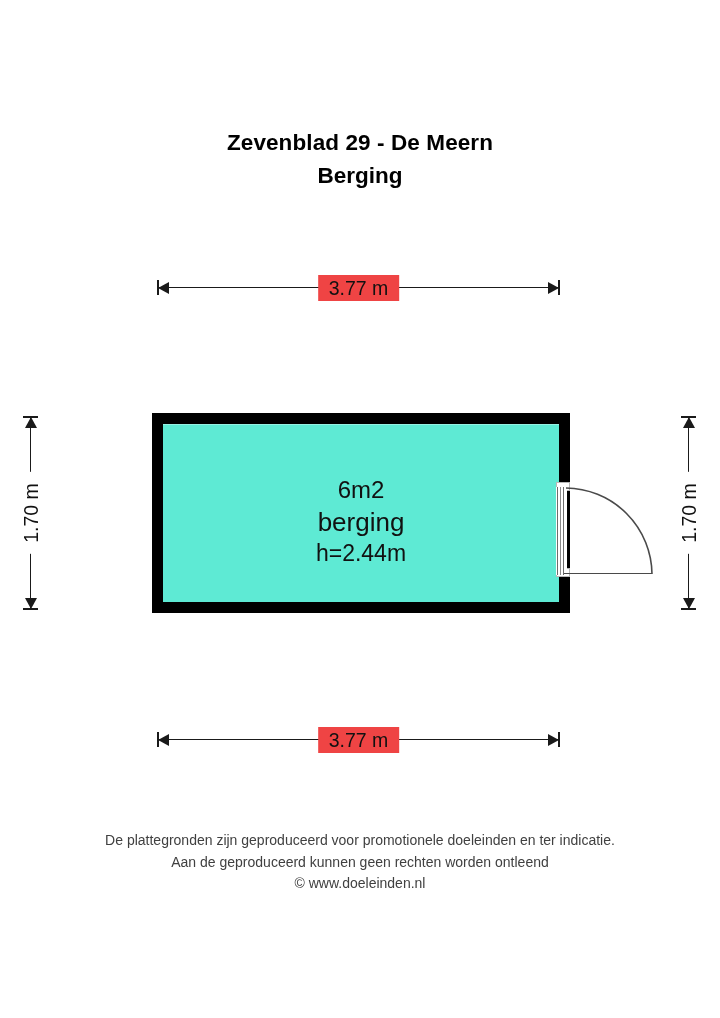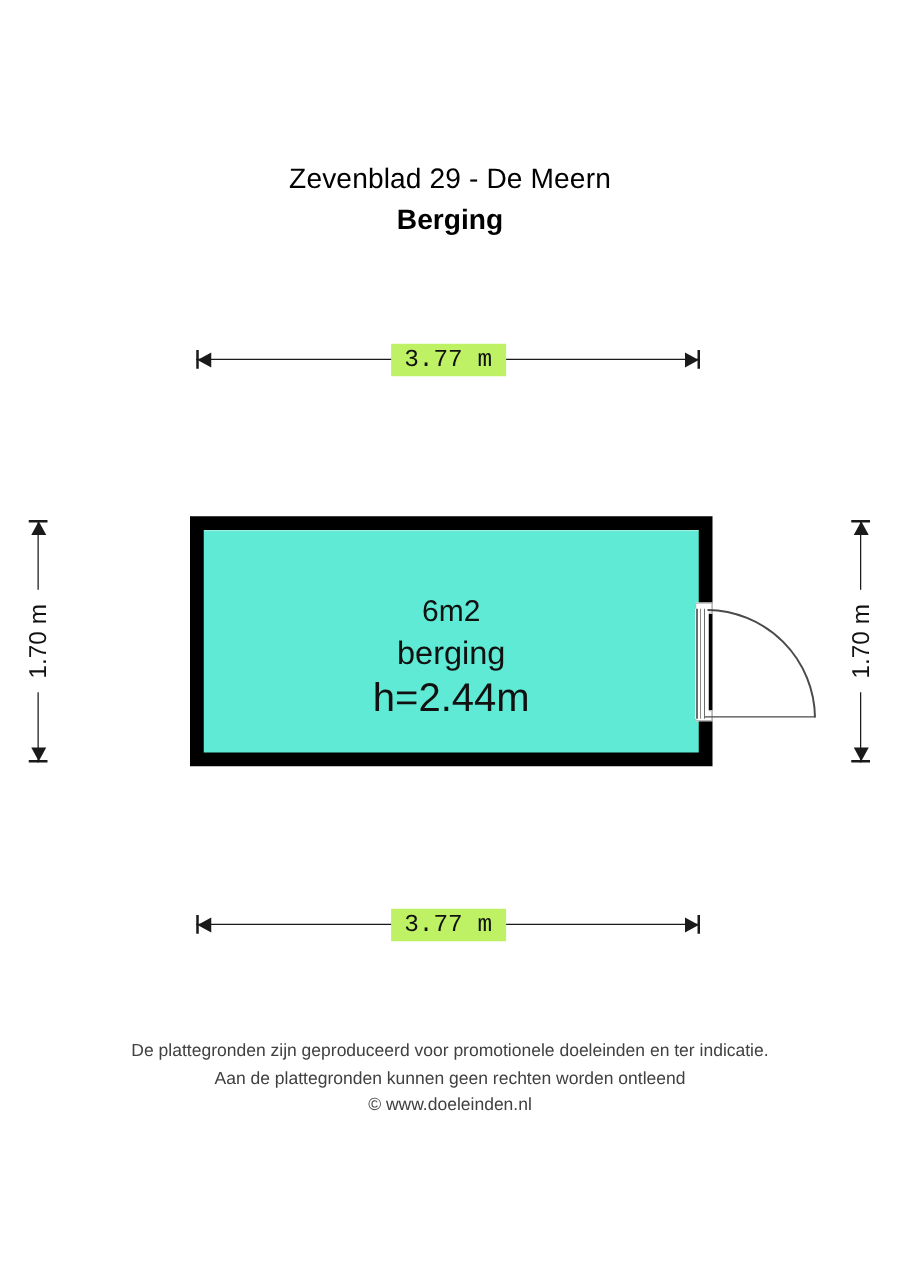--- a/index.html
+++ b/index.html
@@ -27,21 +27,21 @@
   
   .title-block {
     position: absolute;
     top: 128px;
     left: 0;
     width: 720px;
     text-align: center;
   }
   .title-main {
     font-size: 22.5px;
-    font-weight: normal;
+    font-weight: bold;
     letter-spacing: 0.1px;
     line-height: 30px;
     white-space: nowrap;
   }
   .title-sub {
     font-size: 22.5px;
     font-weight: bold;
     line-height: 30px;
     margin-top: 3px;
     white-space: nowrap;
@@ -80,21 +80,21 @@
   }
   .room-label .ln {
     display: block;
     font-size: 24px;
     font-weight: normal;
     color: #111111;
     white-space: nowrap;
   }
   .room-label .ln.l1 { font-size: 24px; margin-bottom: 7px; }
   .room-label .ln.l2 { font-size: 26px; margin-bottom: 7px; }
-  .room-label .ln.l3 { font-size: 32px; }
+  .room-label .ln.l3 { font-size: 23px; }
 
   
   .door {
     position: absolute;
     left: 556px;
     top: 480px;
     width: 96px;
     height: 100px;
   }
   
@@ -180,27 +180,26 @@
   }
   .dim-h .arrow.right {
     right: 1px;
     border-left: 11px solid #1a1a1a;
   }
   .dim-h .dim-text {
     position: absolute;
     left: 50%;
     top: 0px;
     transform: translateX(-50%);
-    background: #bef264;
+    background: #ef4444;
     padding: 0 11px;
     font-size: 19.5px;
     line-height: 26px;
     white-space: nowrap;
     color: #111111;
-    font-family: Liberation Mono, monospace;
   }
 
   .dim-v {
     width: 26px;
   }
   .dim-v .rail {
     position: absolute;
     left: 12px;
     top: 0;
     bottom: 0;
@@ -326,17 +325,17 @@
     <div class="rail"></div>
     <div class="cap left"></div>
     <div class="cap right"></div>
     <div class="arrow left"></div>
     <div class="arrow right"></div>
     <div class="dim-text">3.77 m</div>
   </div>
 
   <div class="footer">
     <span class="fline">De plattegronden zijn geproduceerd voor promotionele doeleinden en ter indicatie.</span>
-    <span class="fline">Aan de plattegronden kunnen geen rechten worden ontleend</span>
+    <span class="fline">Aan de geproduceerd kunnen geen rechten worden ontleend</span>
     <span class="fline">© www.doeleinden.nl</span>
   </div>
 
 </div>
 
 </body></html>

